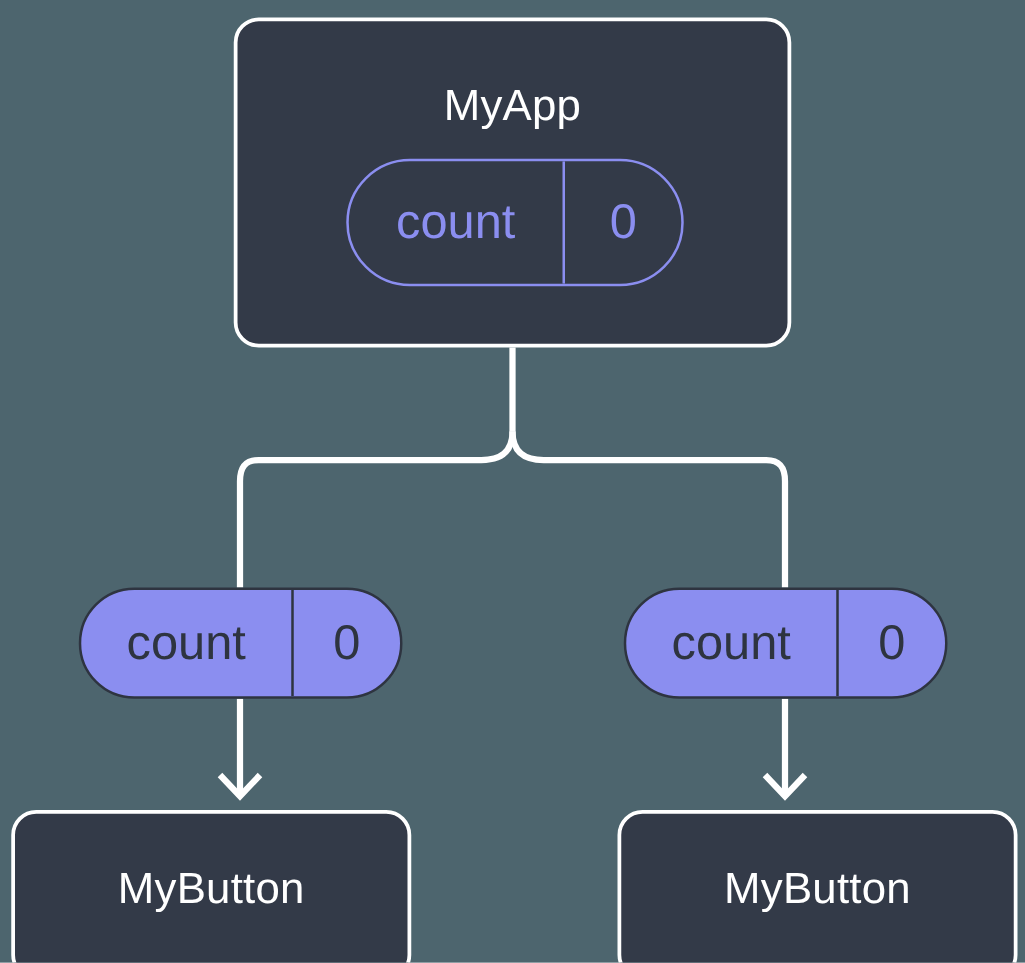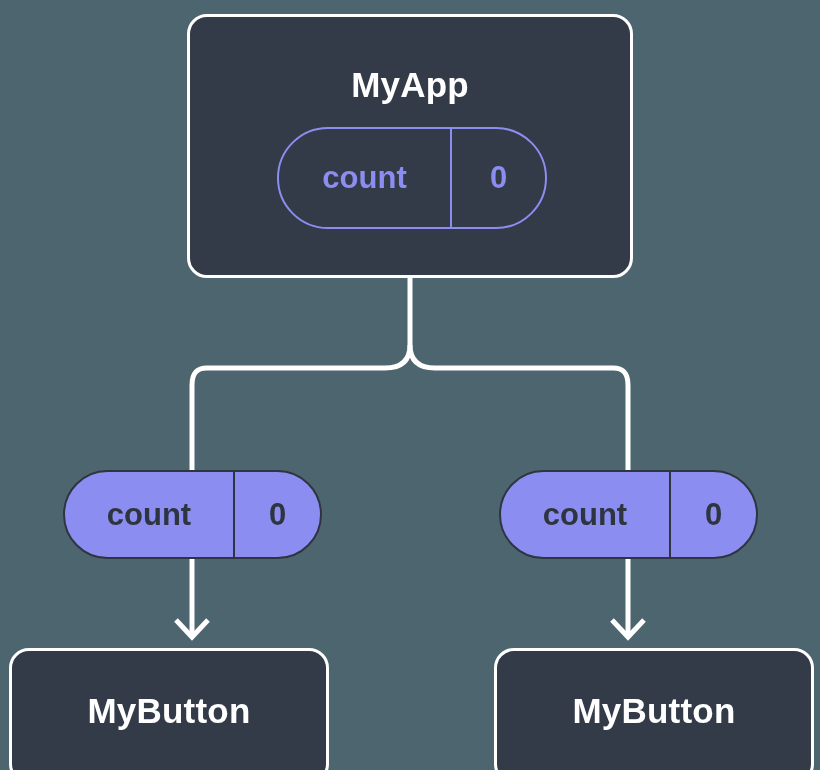--- a/index.html
+++ b/index.html
@@ -10,21 +10,20 @@
     width: 820px;
     height: 770px;
     overflow: hidden;
     font-family: "Liberation Sans", sans-serif;
   }
   #stage {
     position: relative;
     width: 820px;
     height: 770px;
     background: #4d656e;
-    font-weight: bold;
   }
   #wires {
     position: absolute;
     left: 0;
     top: 0;
     width: 820px;
     height: 770px;
     pointer-events: none;
   }
 
@@ -79,21 +78,21 @@
     box-sizing: border-box;
     display: flex;
     align-items: stretch;
     border-radius: 999px;
     overflow: hidden;
   }
   .pill-key, .pill-val {
     display: flex;
     align-items: center;
     justify-content: center;
-    font-size: 31px;
+    font-size: 39px;
     white-space: nowrap;
   }
 
   
   .pill.outline {
     border: 2px solid #8b8ef0;
     background: transparent;
   }
   .pill.outline .pill-key,
   .pill.outline .pill-val {

